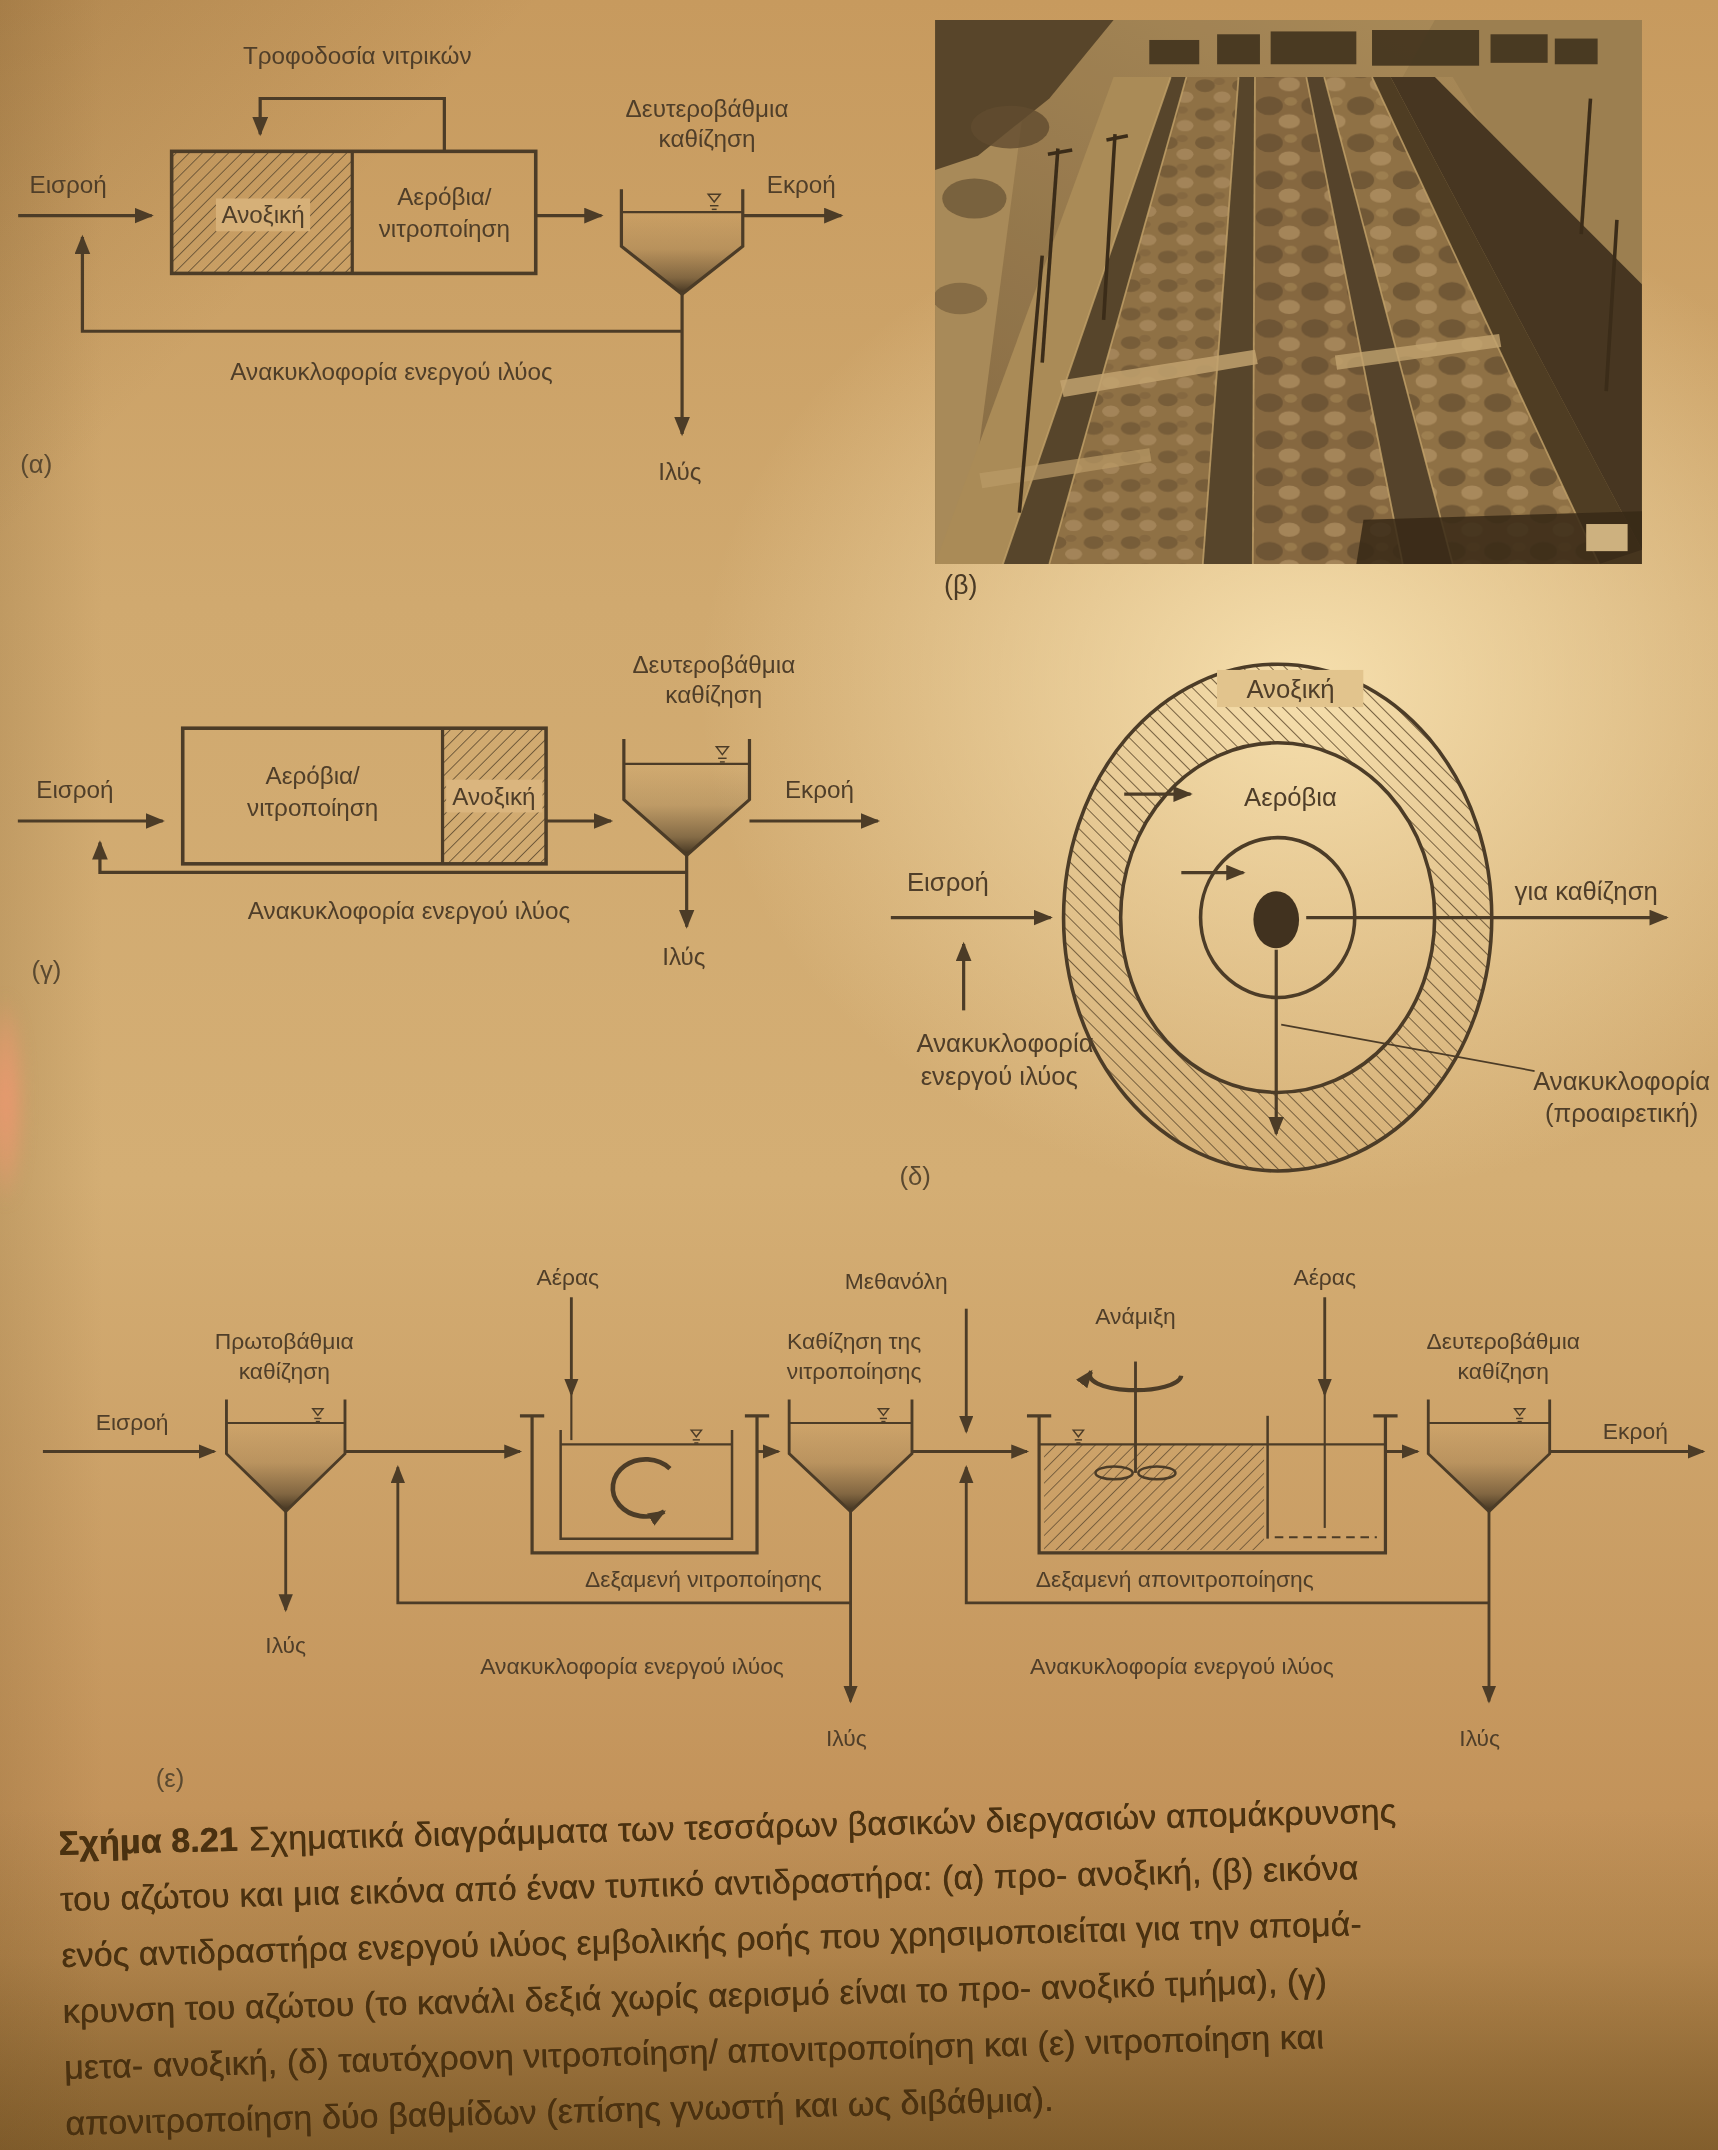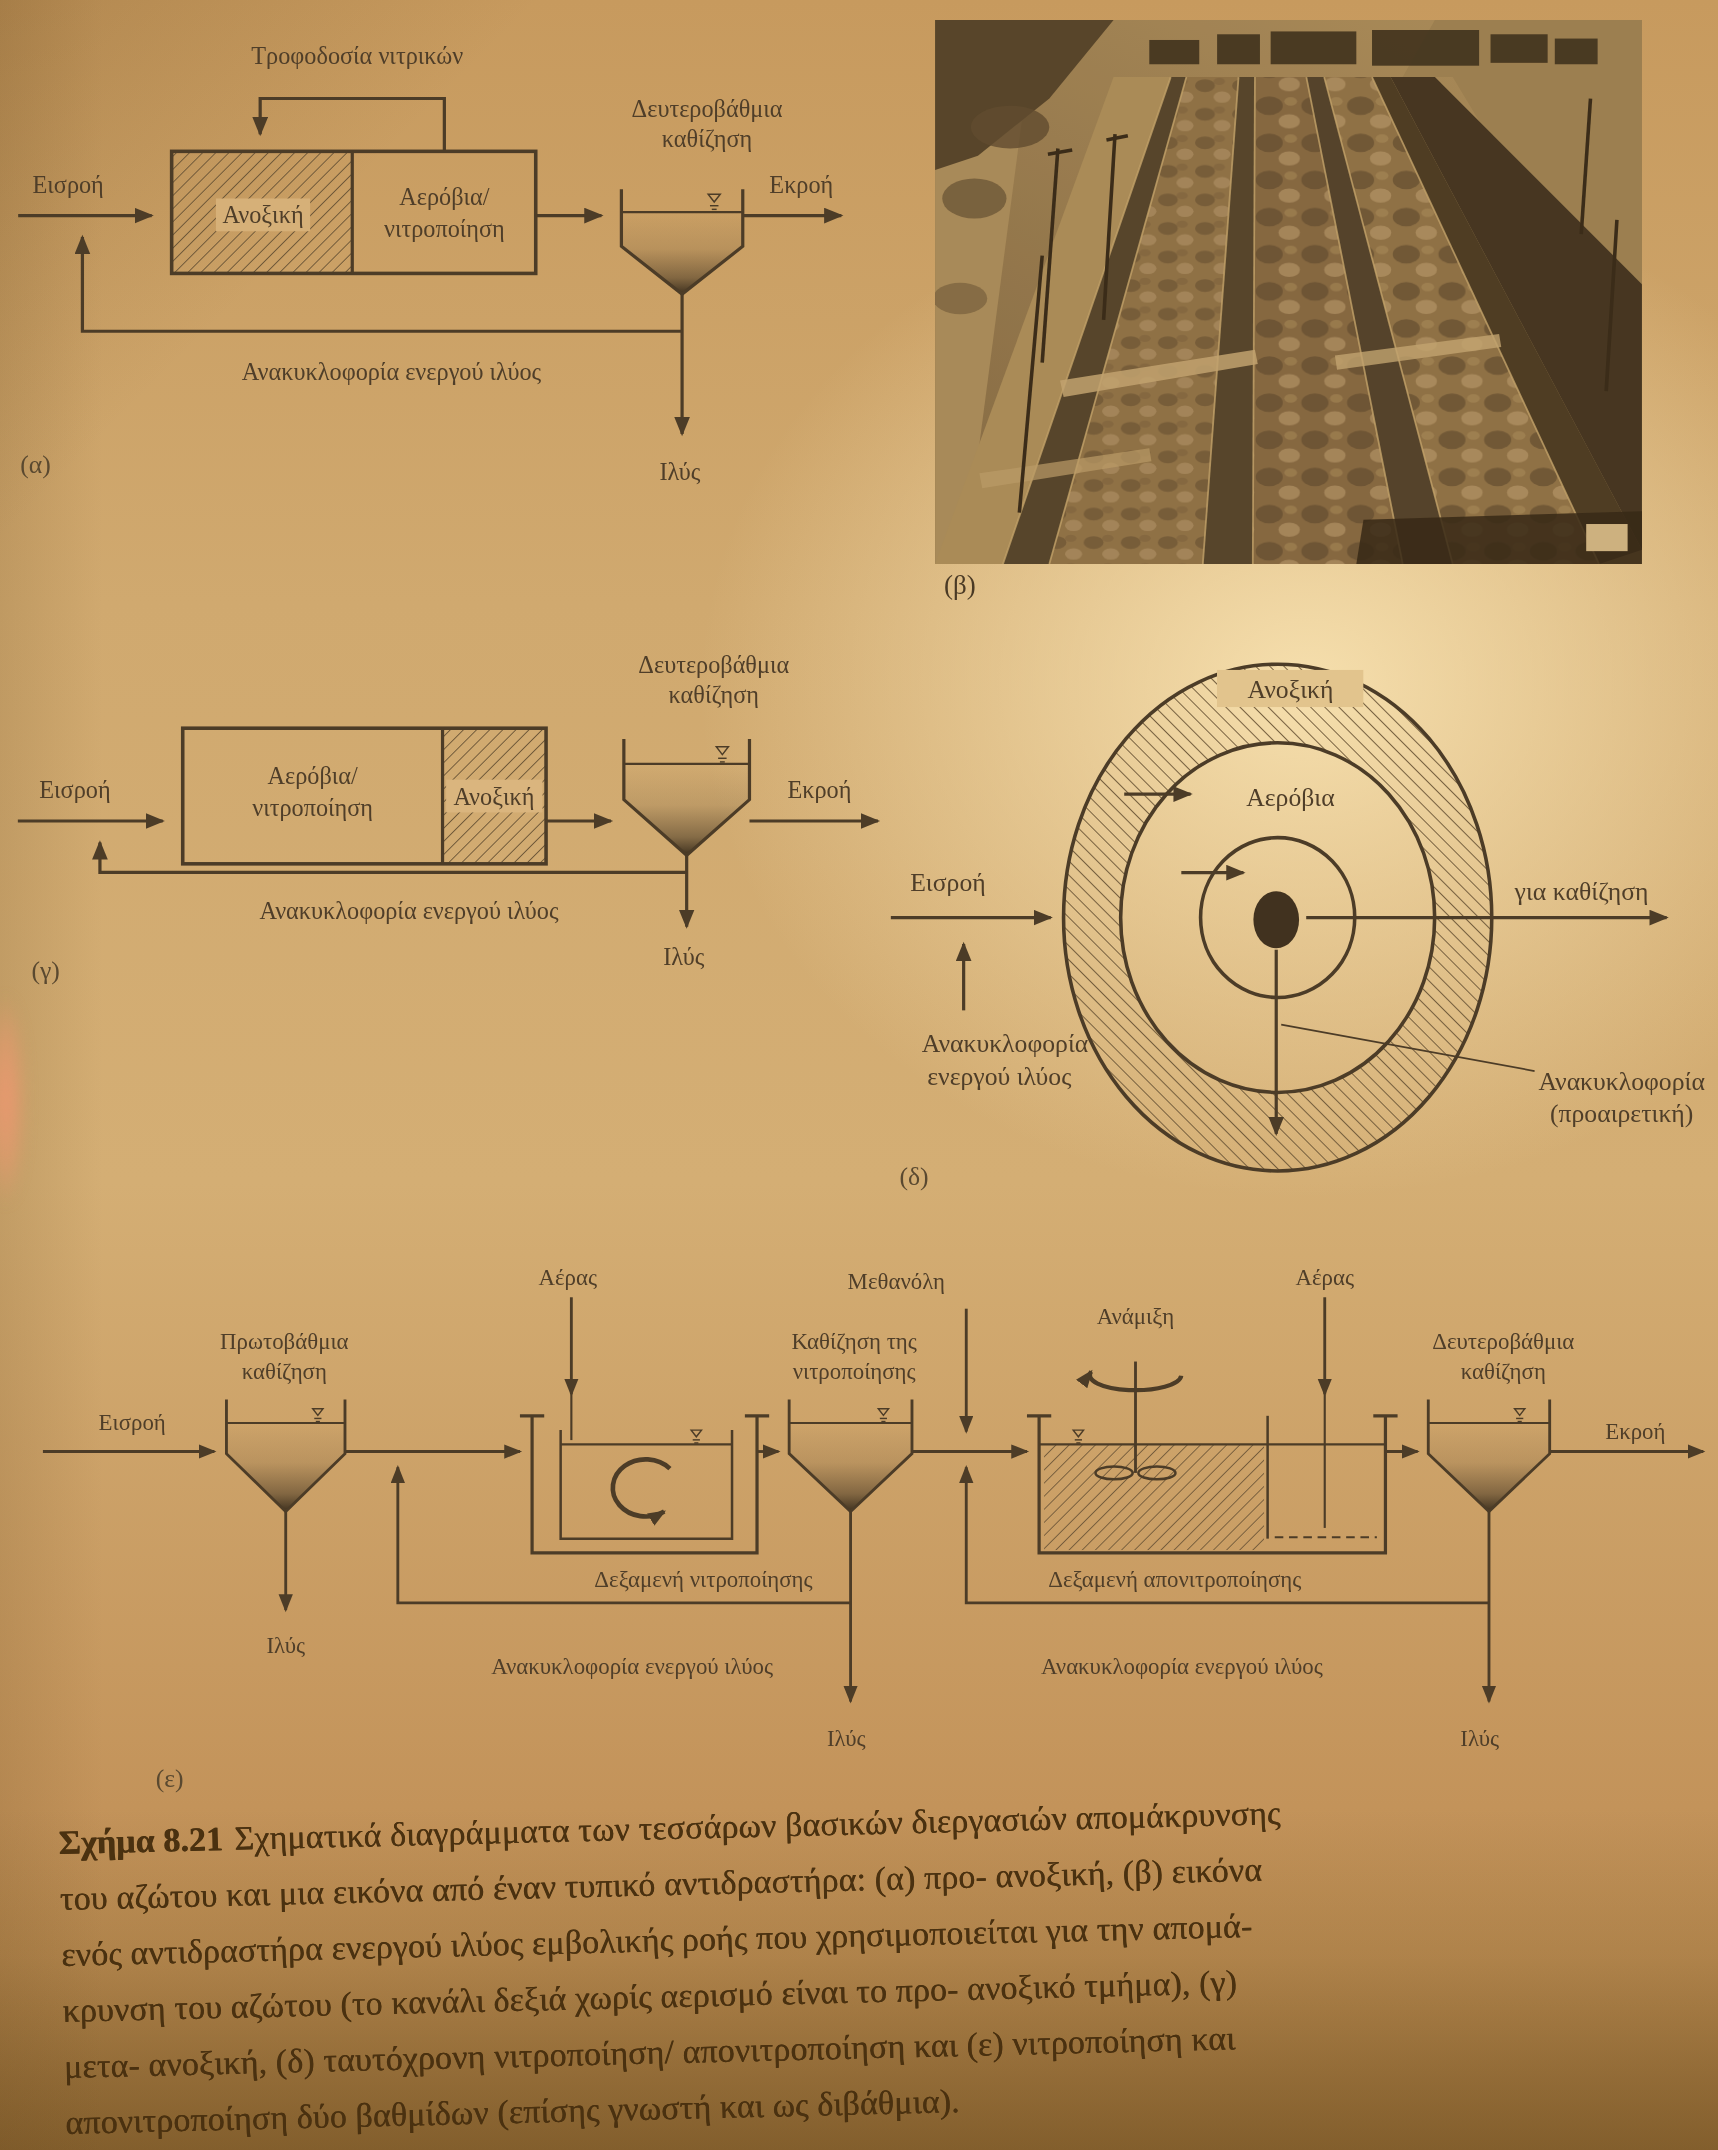--- a/index.html
+++ b/index.html
@@ -1,18 +1,18 @@
 <!DOCTYPE html>
 <html style="font-size:11.4px"><head>
 <meta charset="utf-8">
 <style>
   html,body{margin:0;padding:0;background:#7a6242;}
   .page{
     position:relative; width:1719px; height:2151px; overflow:hidden;
-    font-family:Liberation Serif, serif;
+    font-family:Liberation Sans, sans-serif;
     background:
       linear-gradient(135deg, rgba(104,72,30,0.22) 0%, rgba(104,72,30,0) 14%),
       linear-gradient(90deg, rgba(104,72,30,0.16) 0%, rgba(104,72,30,0) 6%),
       linear-gradient(0deg, rgba(74,48,12,0.40) 0%, rgba(74,48,12,0.08) 9%, rgba(74,48,12,0) 16%),
       radial-gradient(893px 750px at 76% 32%, rgba(250,229,180,0.90) 0%, rgba(250,229,180,0) 68%),
       linear-gradient(180deg, #c79a5e 0%, #d0a96f 28%, #d4ae74 55%, #c3935a 84%, #a87d42 100%);
   }
   .abs{position:absolute;}
   svg text{fill:#4f3e29;}
   .dlabel{font-size:34px;}

